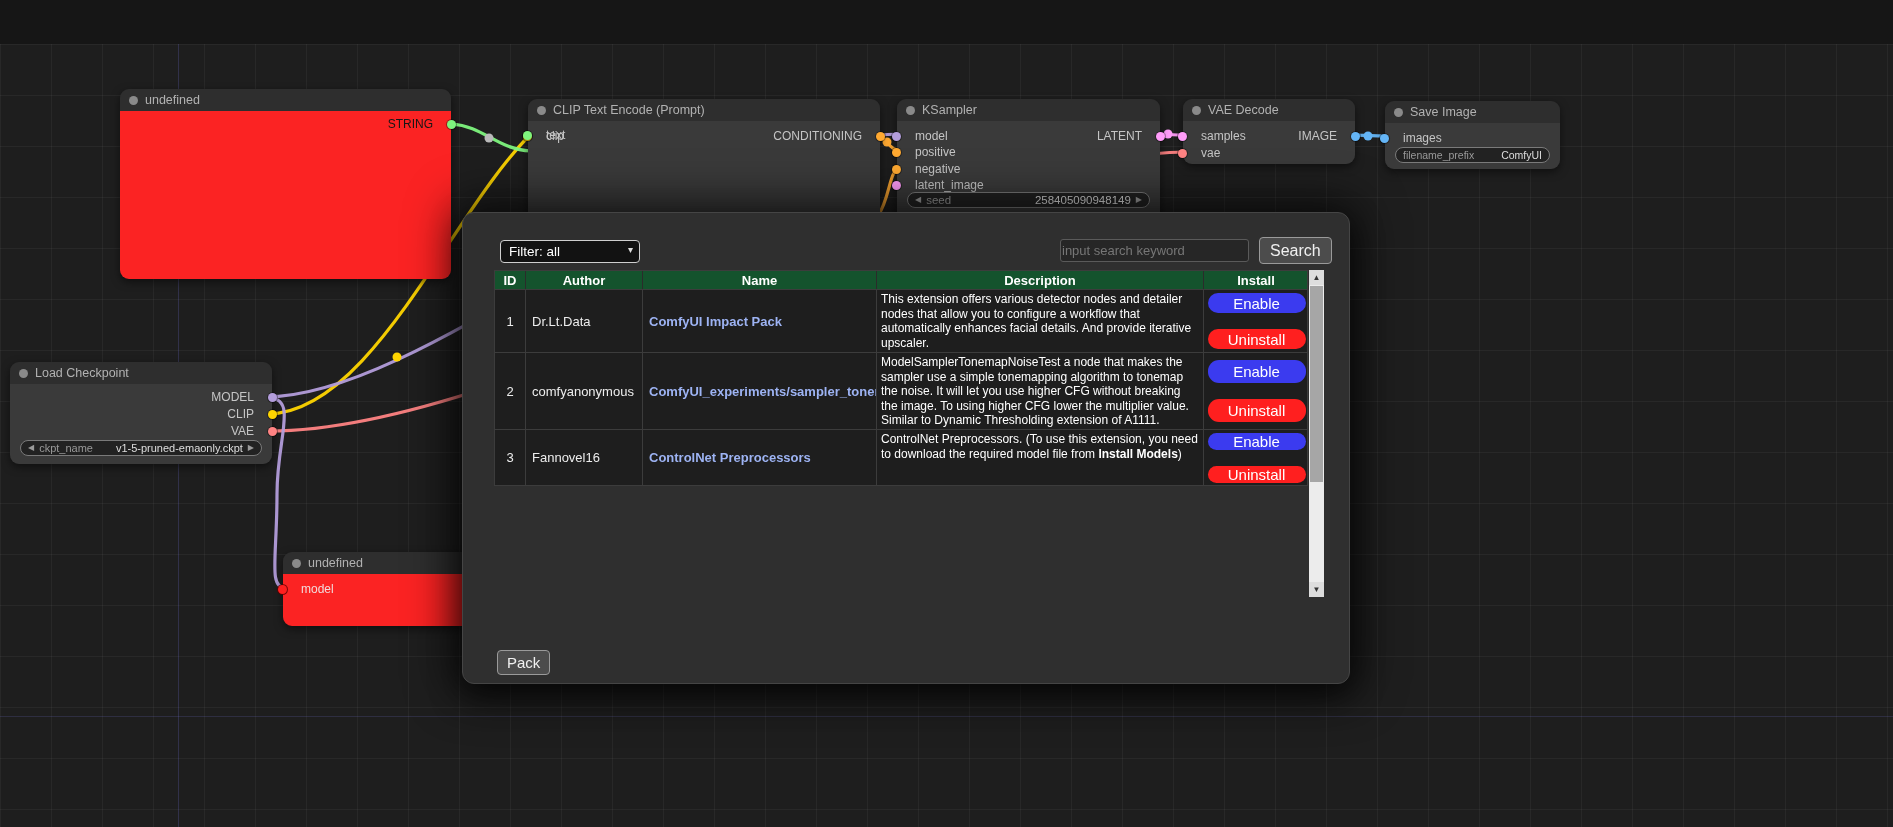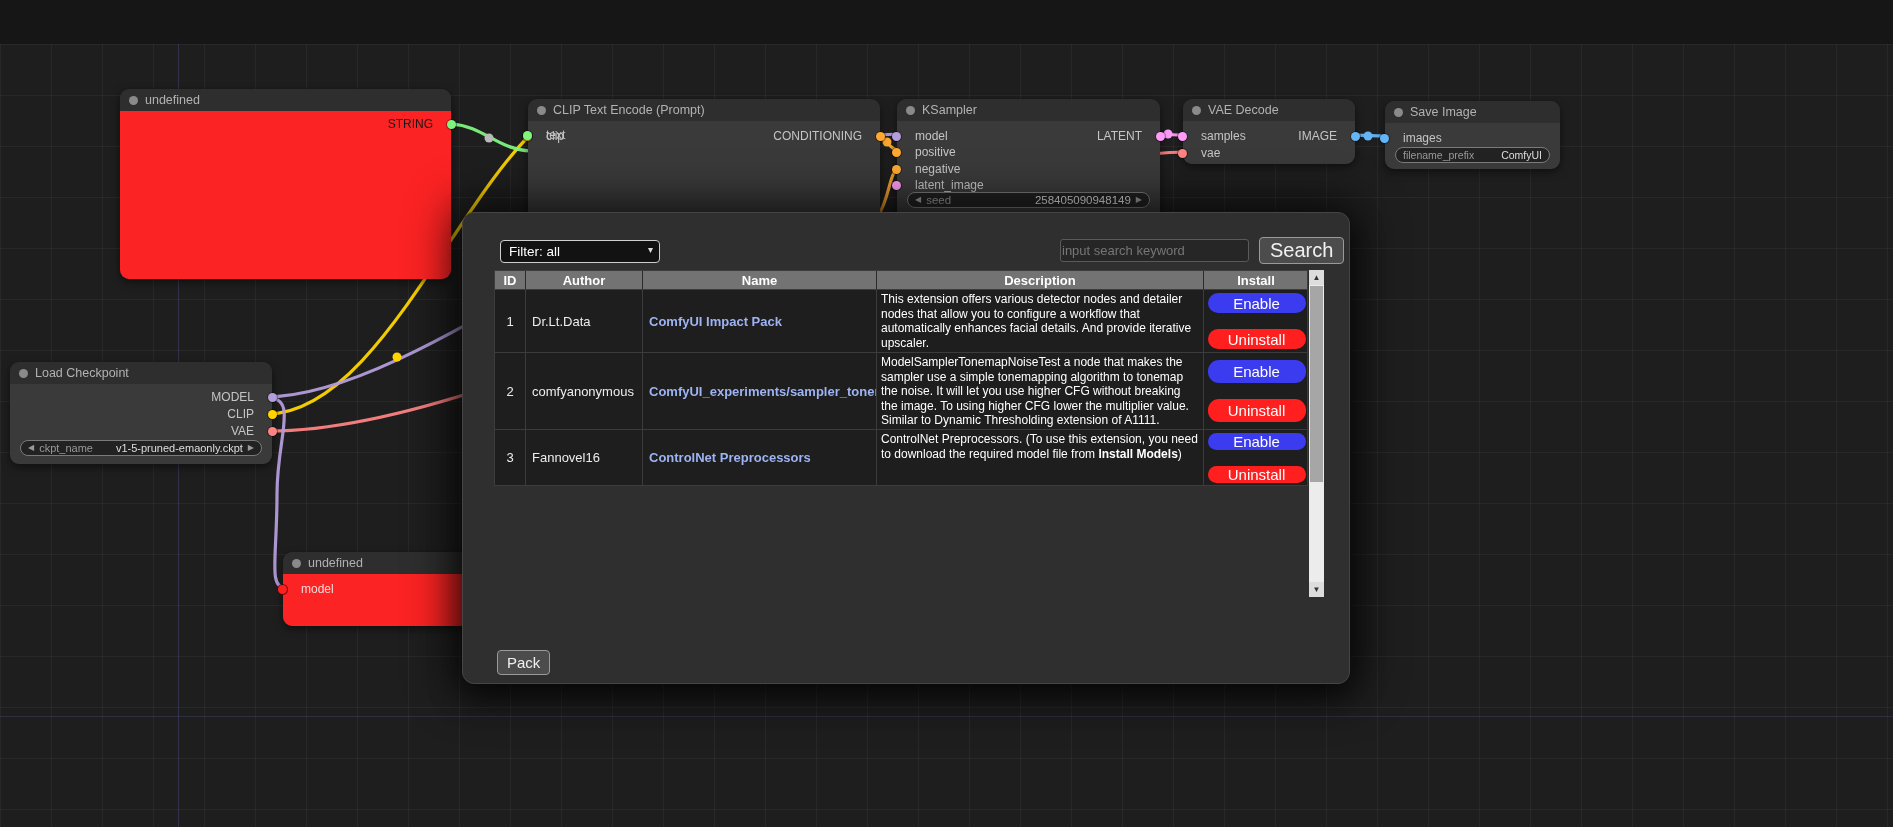--- a/index.html
+++ b/index.html
@@ -40,38 +40,38 @@
             border:1px solid #7a7a7a; border-radius:8px; display:flex; align-items:center;
             padding:0 7px; gap:5px; font-size:11.5px; color:#999; }
   .widget .wval { margin-left:auto; color:#dedede; }
   .warrow { color:#9a9a9a; font-size:8px; line-height:1; cursor:pointer; }
 
   
   #manager-dialog { position:absolute; left:462px; top:168px; width:888px; height:472px; z-index:10;
     background:#2f2f2f; border:1px solid #454545; border-radius:12px;
     box-shadow:0 0 45px 10px rgba(0,0,0,0.65), 0 12px 30px rgba(0,0,0,0.5); }
 
-  .filter-wrap { position:absolute; left:37px; top:27px; width:160px; height:23px; }
+  .filter-wrap { position:absolute; left:37px; top:27px; width:140px; height:23px; }
   #filter-select { width:100%; height:100%; background:#121212; color:#fff; border:1px solid #cfcfcf;
     border-radius:4px; font-size:13.5px; padding:0 20px 0 8px; appearance:none; -webkit-appearance:none;
     font-family:"Liberation Sans", sans-serif; }
   .filter-caret { position:absolute; right:7px; top:4px; color:#ddd; font-size:10px; pointer-events:none; }
 
   #search-input { position:absolute; left:597px; top:26px; width:189px; height:23px; background:#262626;
     border:1px solid #5a5a5a; border-radius:3px; color:#ddd; font-size:13px; padding:0 1px;
     font-family:"Liberation Sans", sans-serif; }
   #search-input::placeholder { color:#767676; }
   #search-button { position:absolute; left:796px; top:24px; height:27px; padding:0 10px; background:#4c4c4c;
-    border:1px solid #9a9a9a; border-radius:4px; color:#f0f0f0; font-size:20px; cursor:pointer;
+    border:1px solid #9a9a9a; border-radius:4px; color:#f0f0f0; font-size:16px; cursor:pointer;
     font-family:"Liberation Sans", sans-serif; }
 
   .table-wrap { position:absolute; left:31px; top:57px; width:830px; height:327px; }
   .tbl { position:absolute; left:0; top:0; width:814px; border:1px solid #3c3c3c; border-bottom:none; background:#1e1e1e; }
   .trow { display:grid; grid-template-columns:31px 117px 234px 327px 105px; border-bottom:1px solid #3c3c3c; }
-  .trow.thead { background:#737373; }
+  .trow.thead { background:#14532d; }
   .tcell { border-right:1px solid #3c3c3c; display:flex; align-items:center; color:#ededed; font-size:13px; overflow:hidden; }
   .tcell:last-child { border-right:none; }
   .thead .tcell { justify-content:center; font-weight:bold; color:#fff; height:18px; font-size:13px; border-right:1px solid #2b2b2b; }
   .cell-id { justify-content:center; }
   .cell-author { padding-left:6px; }
   .cell-name { padding-left:6px; font-weight:bold; font-size:13px; cursor:pointer; }
   .cell-desc { align-items:flex-start; padding:2px 4px; font-size:12px; line-height:14.5px; color:#fff; display:block; }
   .cell-install { flex-direction:column; justify-content:center; gap:16px; padding:3px 0; }
   .pill-btn { width:98px; height:23px; border:none; border-radius:11px; color:#fff; font-size:15px;
     display:flex; align-items:center; justify-content:center; cursor:pointer;

